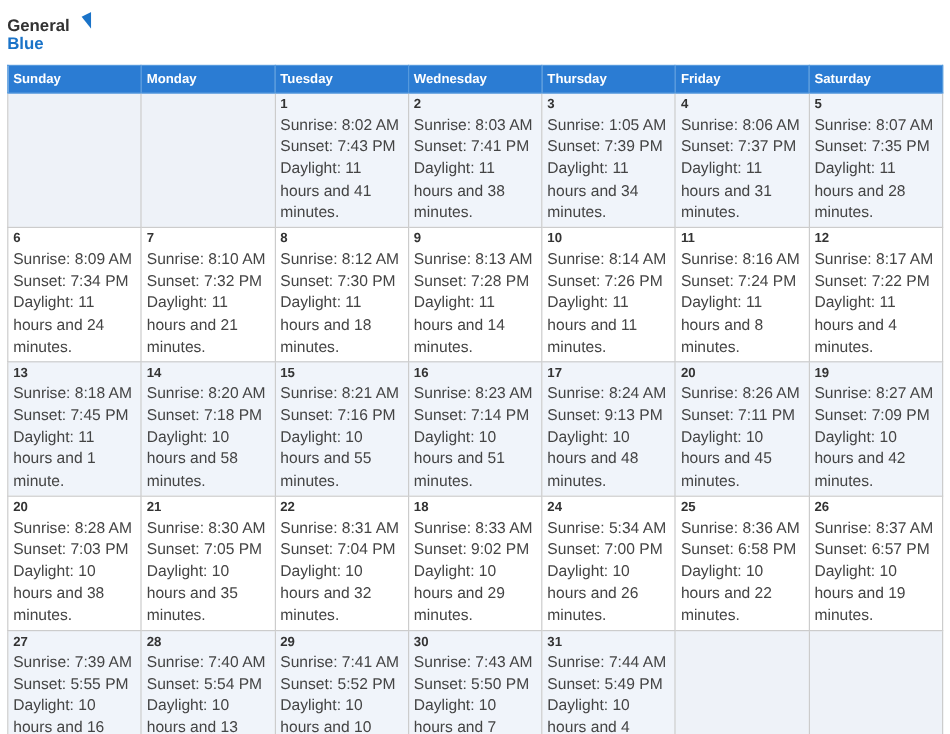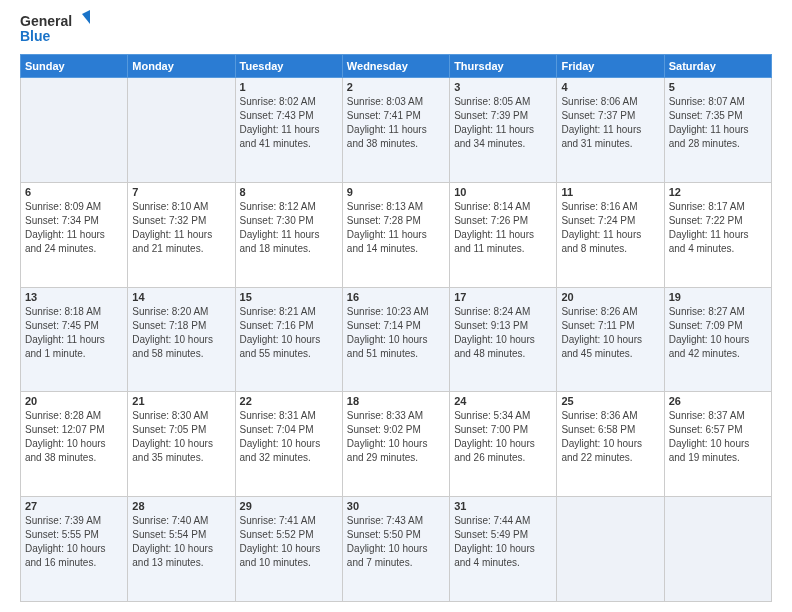--- a/index.html
+++ b/index.html
@@ -6,21 +6,21 @@
     body {
       width: 792px;
       height: 612px;
       font-family: Arial, sans-serif;
       background: #fff;
       overflow: hidden;
     }
     .page {
       width: 792px;
       height: 612px;
-      padding: 10px 20px;
+      padding: 10px 6px;
       display: flex;
       flex-direction: column;
     }
     .header {
       display: flex;
       justify-content: space-between;
       align-items: flex-start;
       margin-bottom: 8px;
     }
     .logo {
@@ -69,21 +69,21 @@
       background: #f9f9f9;
     }
     .day-number {
       font-size: 11px;
       font-weight: bold;
       color: #333;
       display: block;
       margin-bottom: 2px;
     }
     .day-info {
-      font-size: 10px;
+      font-size: 13px;
       color: #444;
       line-height: 1.4;
     }
     .row-alt td {
       background: #f0f4fa;
     }
     .row-alt td.empty {
       background: #eef2f8;
     }
   </style>
@@ -128,21 +128,21 @@
 Daylight: 11 hours and 41 minutes.</div>
           </td>
           <td>
             <span class="day-number">2</span>
             <div class="day-info">Sunrise: 8:03 AM
 Sunset: 7:41 PM
 Daylight: 11 hours and 38 minutes.</div>
           </td>
           <td>
             <span class="day-number">3</span>
-            <div class="day-info">Sunrise: 8:05 AM
+            <div class="day-info">Sunrise: 1:05 AM
 Sunset: 7:39 PM
 Daylight: 11 hours and 34 minutes.</div>
           </td>
           <td>
             <span class="day-number">4</span>
             <div class="day-info">Sunrise: 8:06 AM
 Sunset: 7:37 PM
 Daylight: 11 hours and 31 minutes.</div>
           </td>
           <td>
@@ -210,21 +210,21 @@
 Daylight: 10 hours and 58 minutes.</div>
           </td>
           <td>
             <span class="day-number">15</span>
             <div class="day-info">Sunrise: 8:21 AM
 Sunset: 7:16 PM
 Daylight: 10 hours and 55 minutes.</div>
           </td>
           <td>
             <span class="day-number">16</span>
-            <div class="day-info">Sunrise: 10:23 AM
+            <div class="day-info">Sunrise: 8:23 AM
 Sunset: 7:14 PM
 Daylight: 10 hours and 51 minutes.</div>
           </td>
           <td>
             <span class="day-number">17</span>
             <div class="day-info">Sunrise: 8:24 AM
 Sunset: 9:13 PM
 Daylight: 10 hours and 48 minutes.</div>
           </td>
           <td>
@@ -237,21 +237,21 @@
             <span class="day-number">19</span>
             <div class="day-info">Sunrise: 8:27 AM
 Sunset: 7:09 PM
 Daylight: 10 hours and 42 minutes.</div>
           </td>
         </tr>
         <tr>
           <td>
             <span class="day-number">20</span>
             <div class="day-info">Sunrise: 8:28 AM
-Sunset: 12:07 PM
+Sunset: 7:03 PM
 Daylight: 10 hours and 38 minutes.</div>
           </td>
           <td>
             <span class="day-number">21</span>
             <div class="day-info">Sunrise: 8:30 AM
 Sunset: 7:05 PM
 Daylight: 10 hours and 35 minutes.</div>
           </td>
           <td>
             <span class="day-number">22</span>

